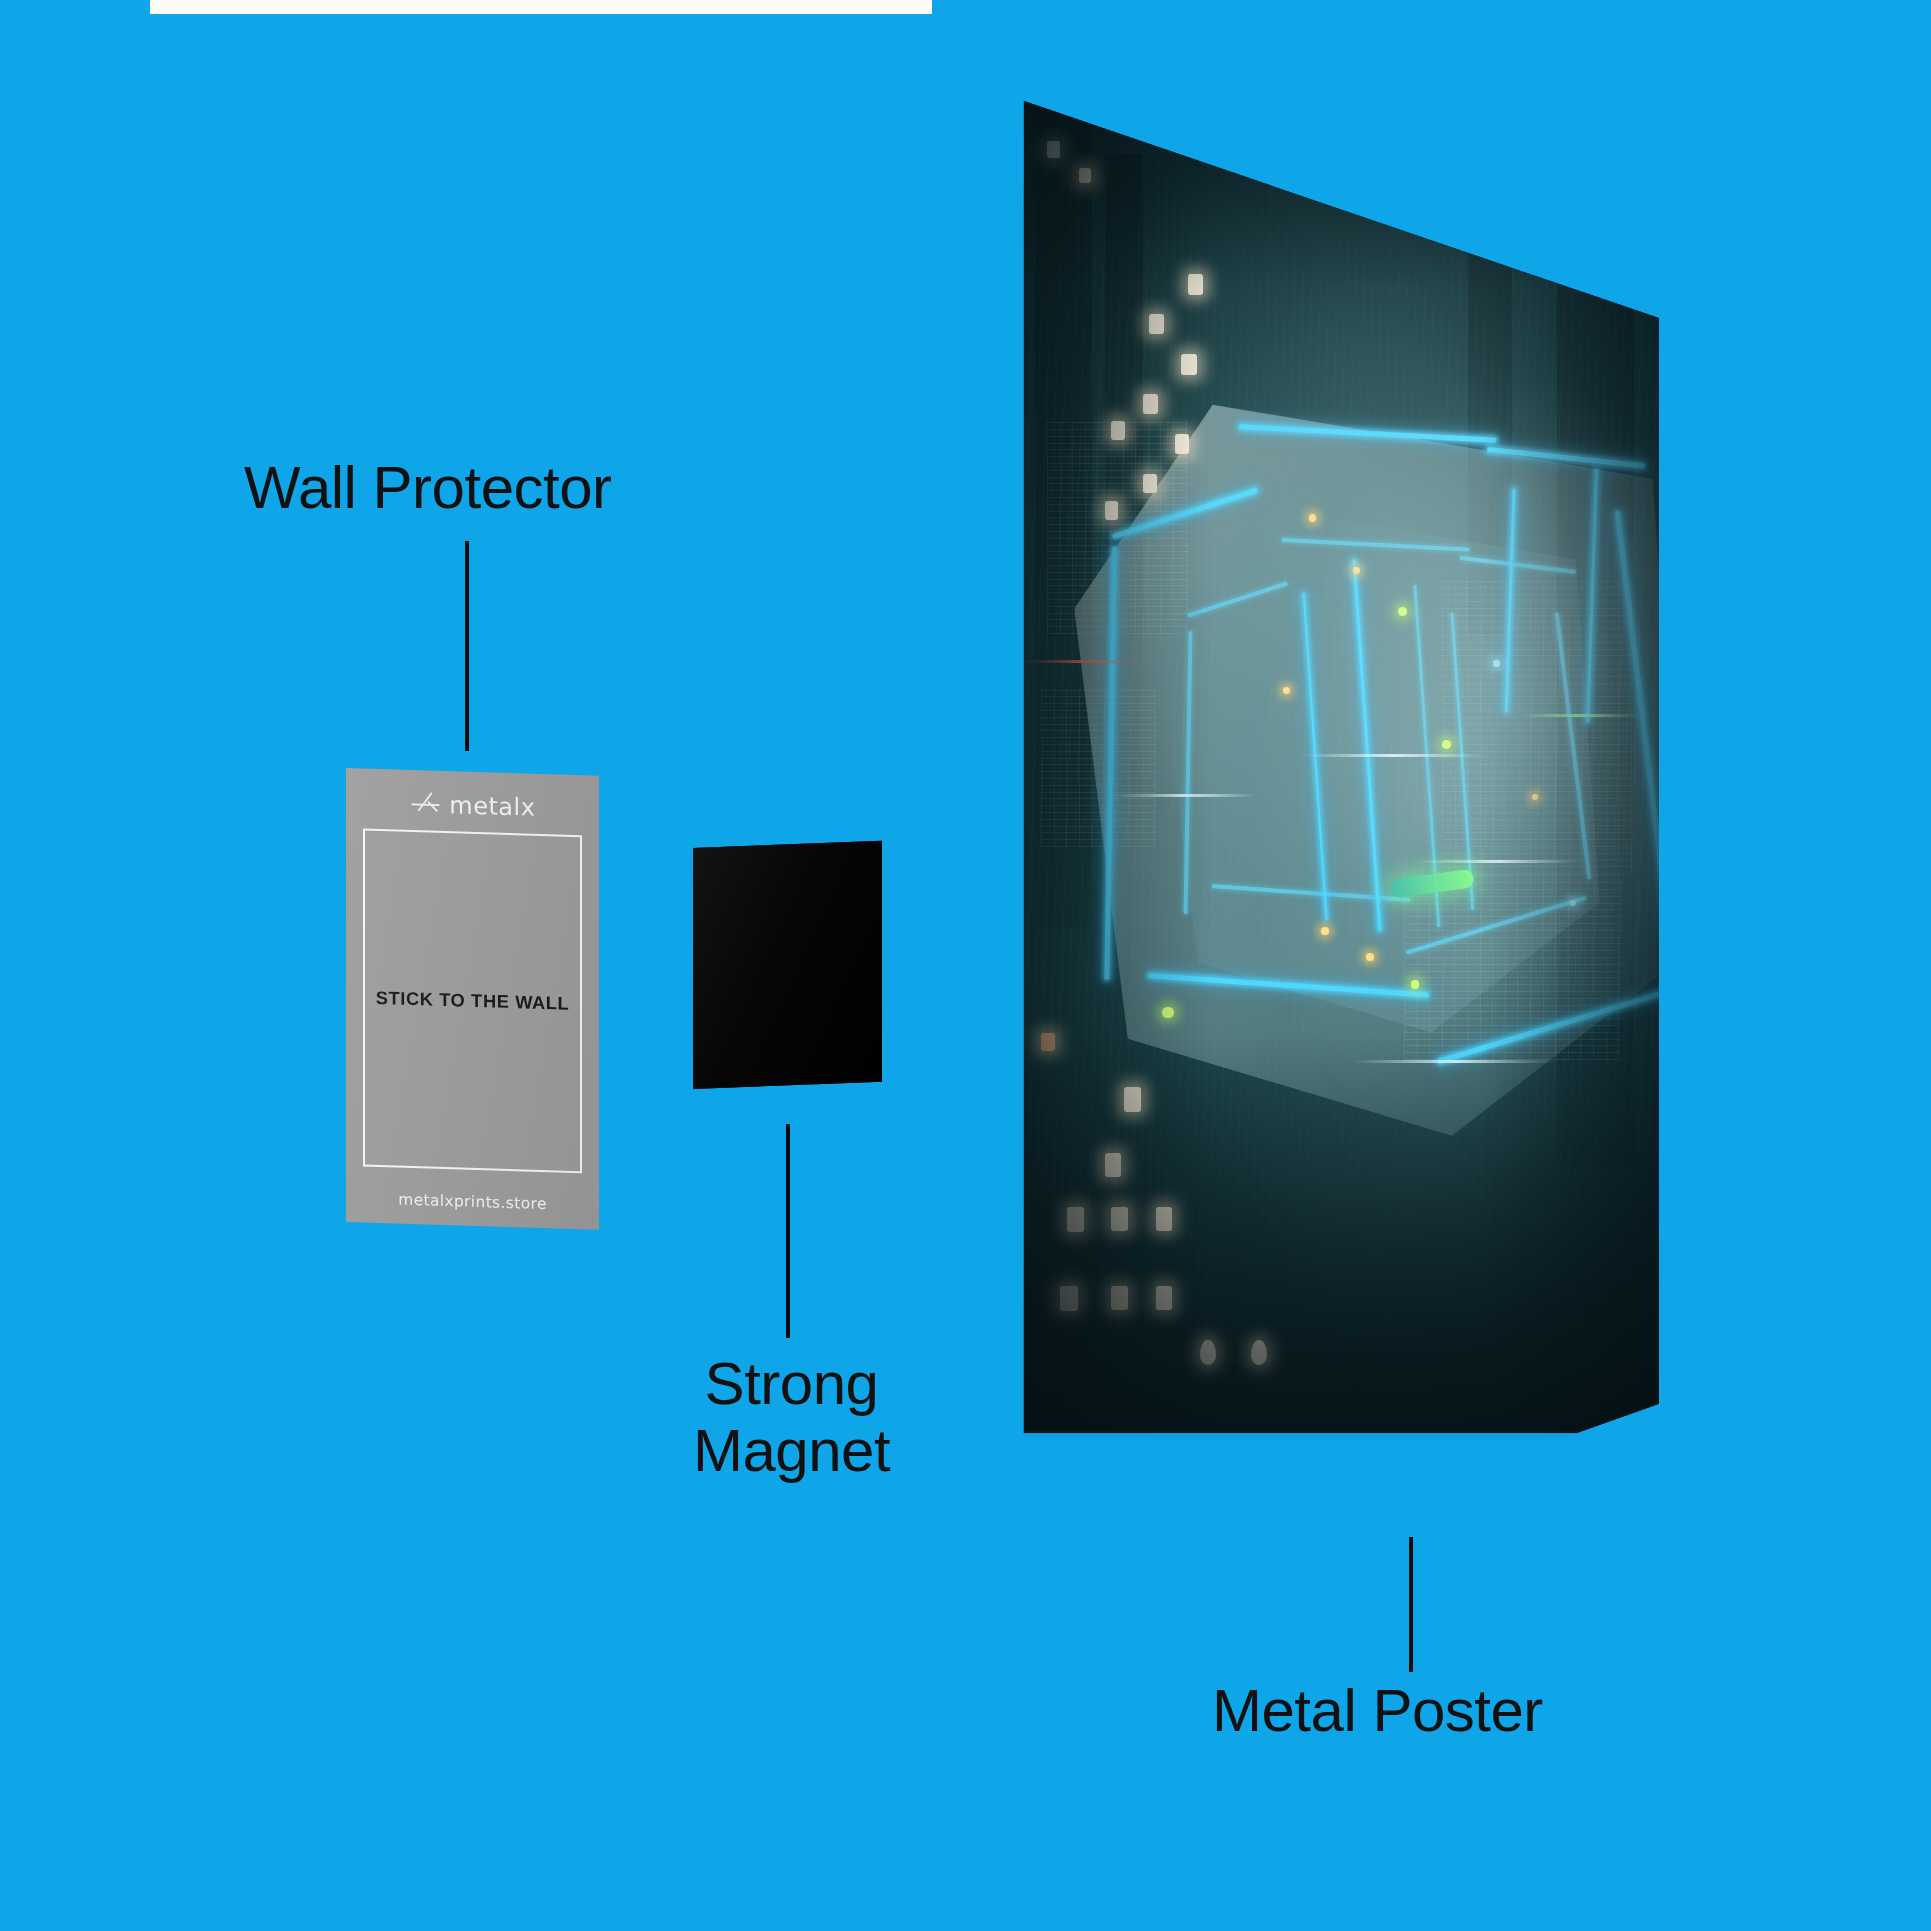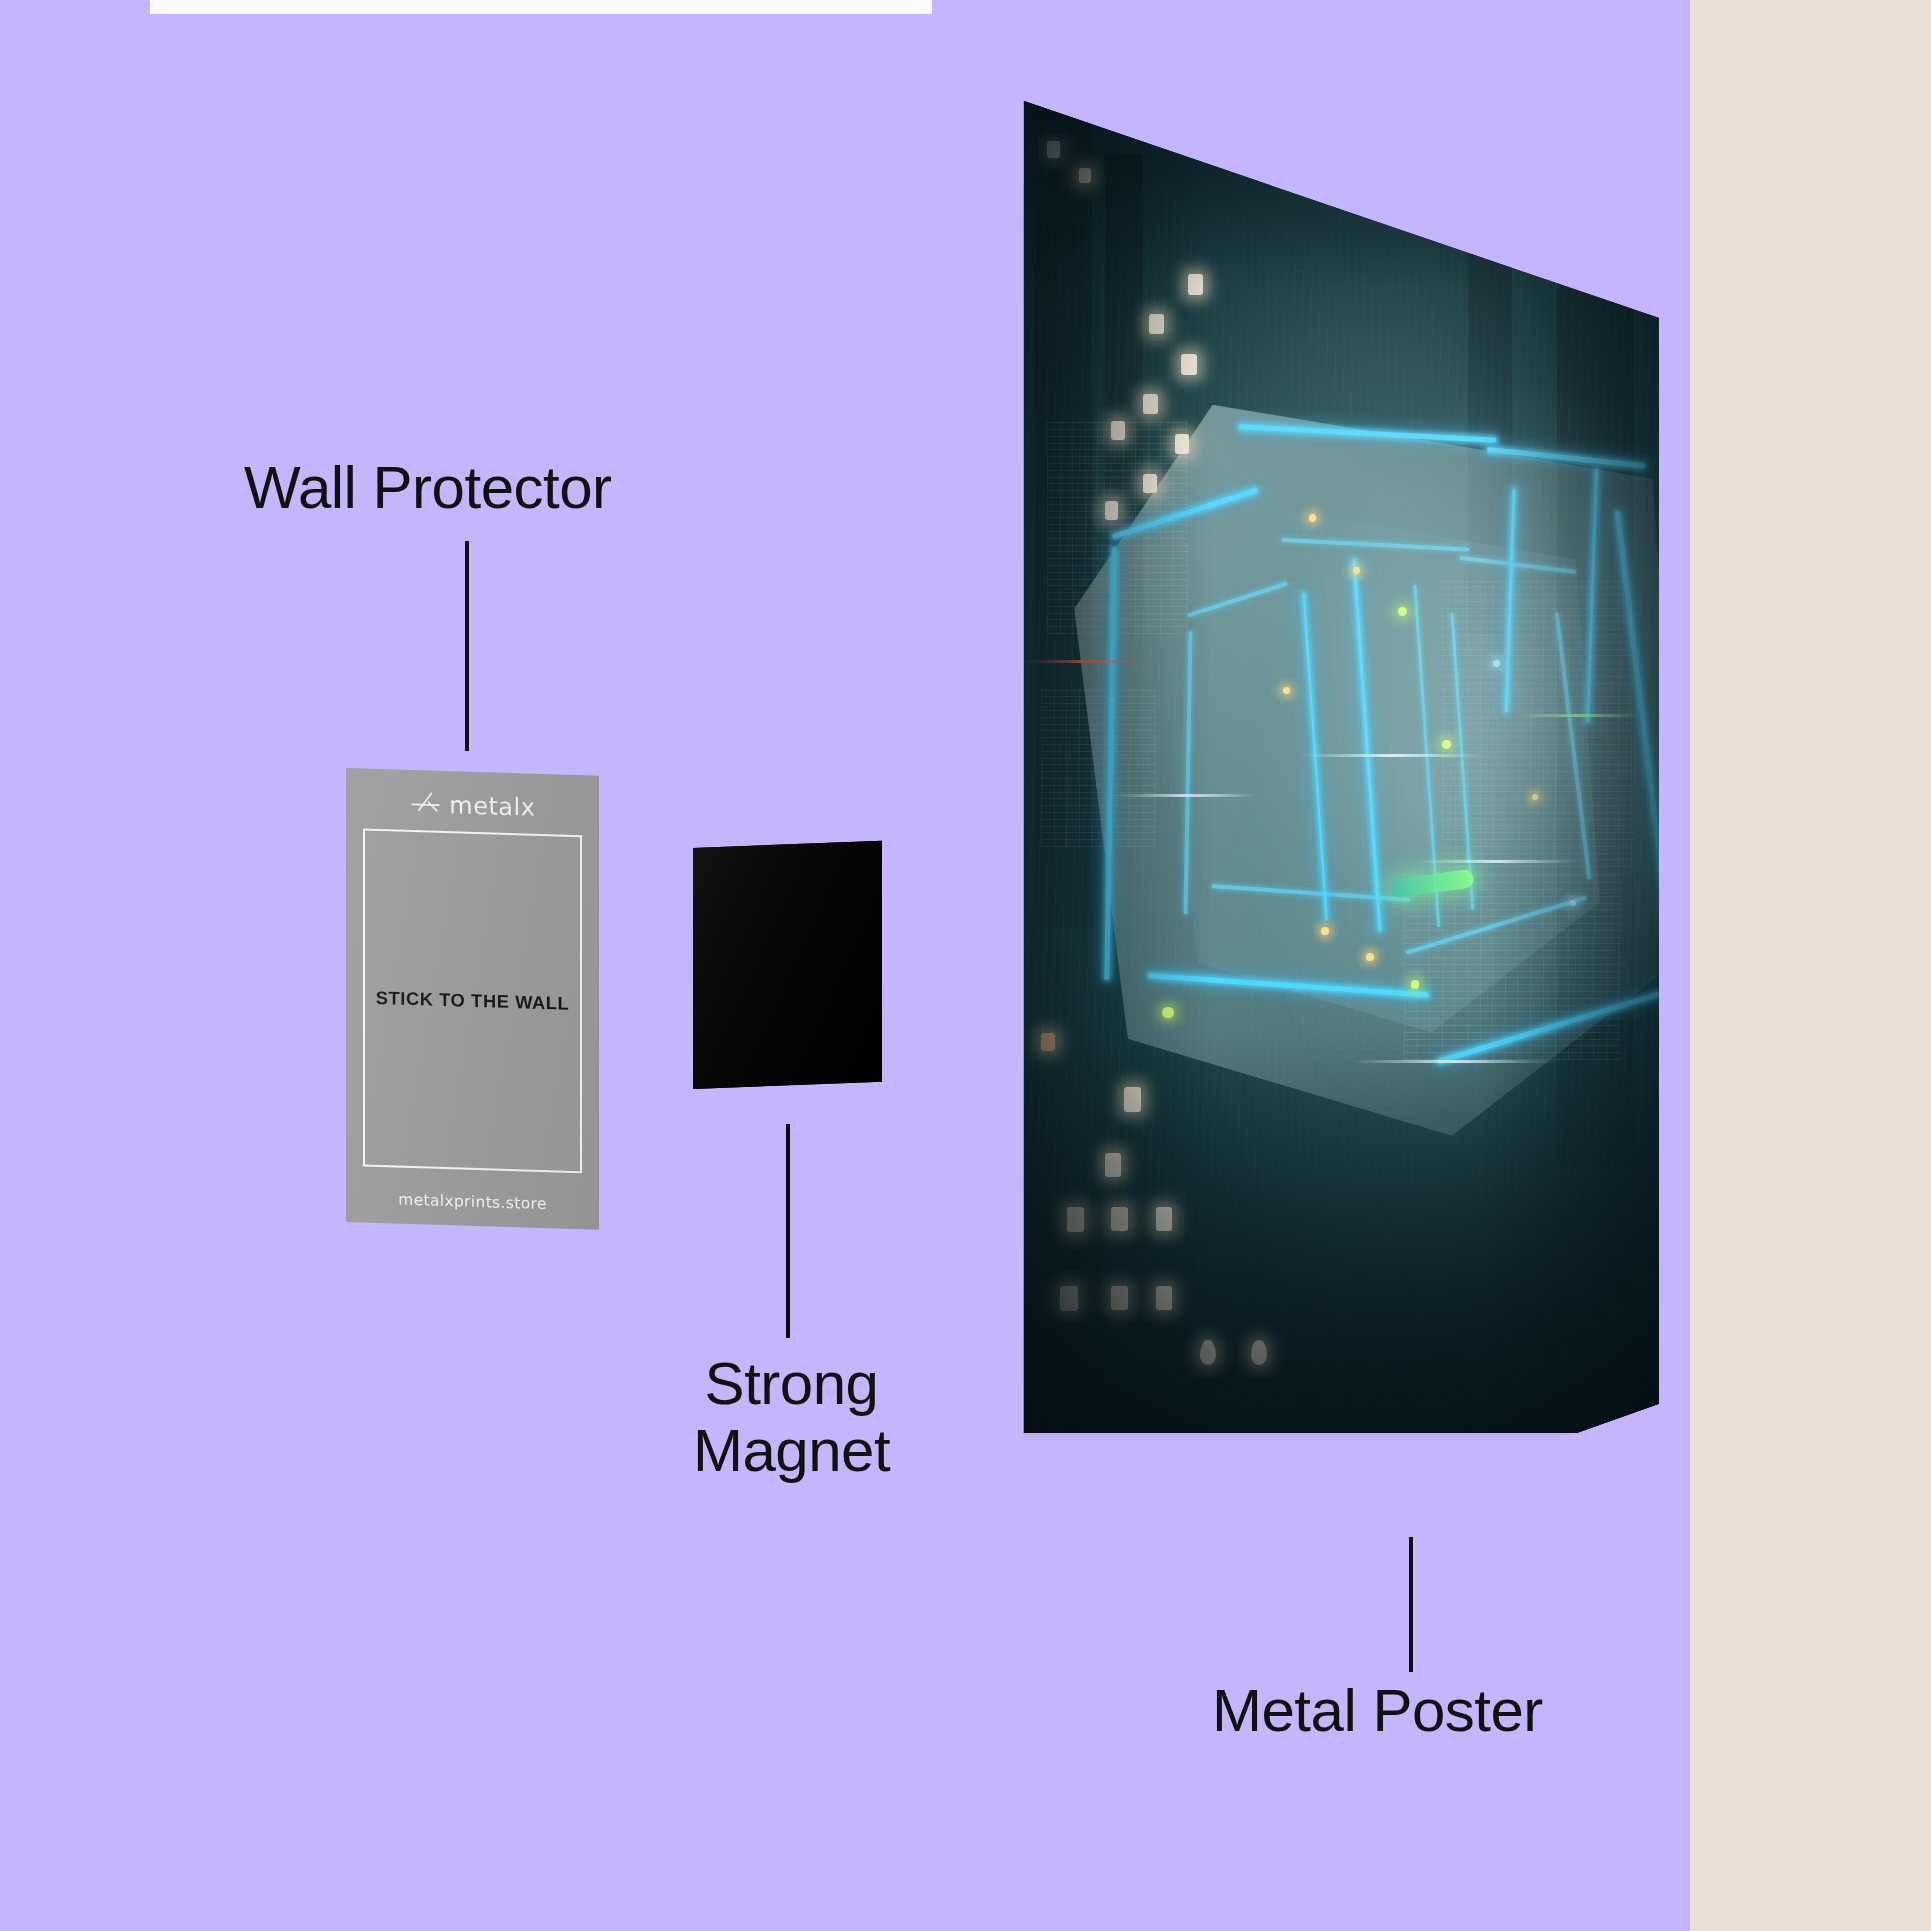--- a/index.html
+++ b/index.html
@@ -11,23 +11,23 @@
     height: 1931px;
     background: #ebdfd8;
     font-family: "Liberation Sans", sans-serif;
     overflow: hidden;
     position: relative;
   }
 
   #stage {
     position: absolute;
     left: 0; top: 0;
-    width: 1690px;
+    width: 1931px;
     height: 1931px;
-    background: #c4b5fd;
+    background: #0ea5e9;
     overflow: hidden;
   }
 
   
   .top-strip {
     position: absolute;
     left: 150px;
     top: 0;
     width: 782px;
     height: 13.5px;

